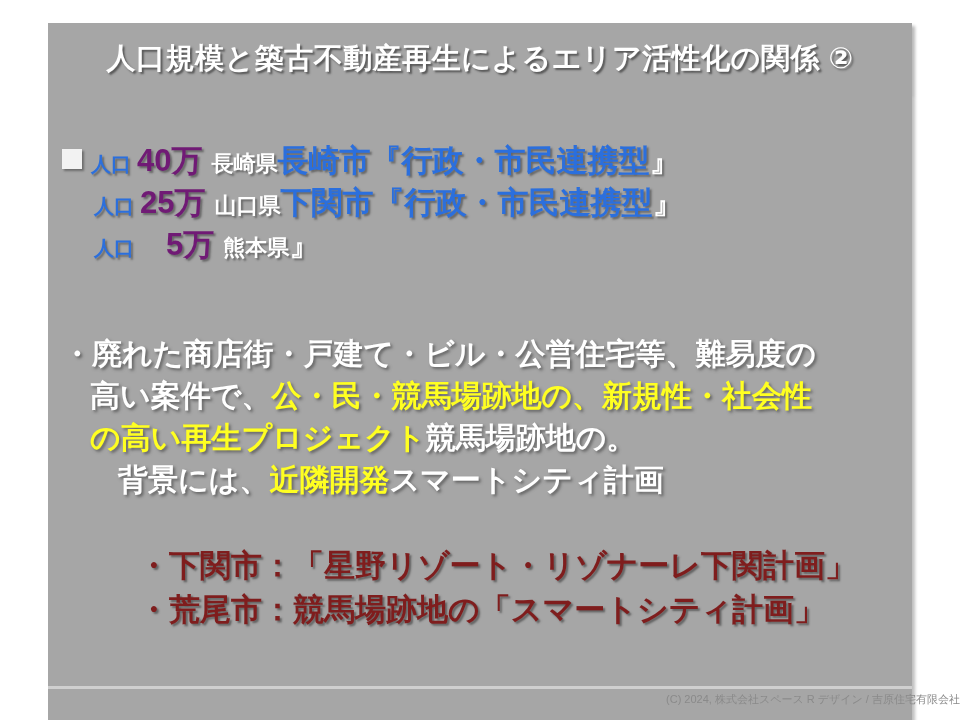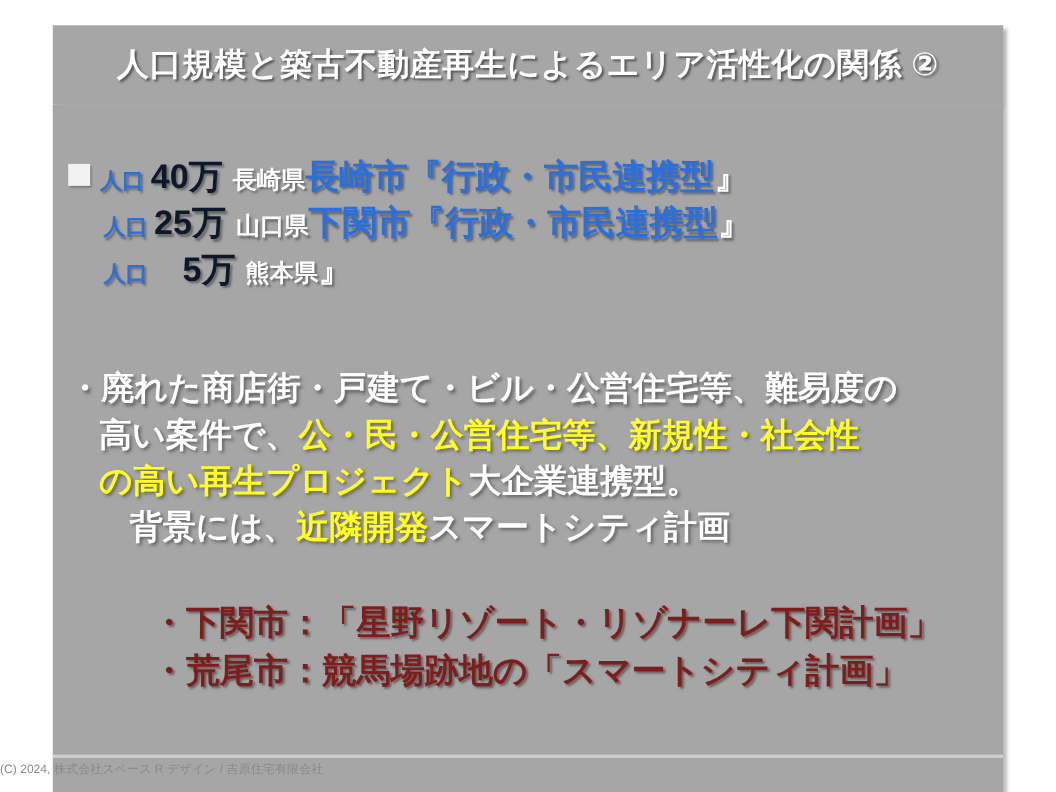--- a/index.html
+++ b/index.html
@@ -85,21 +85,21 @@
   .lbl-jinko {
     font-size: 20px;
     font-weight: bold;
     color: #2b6fdd;
     text-shadow: 2px 2px 2px rgba(70,70,70,0.65);
     margin-right: 6px;
   }
   .num-big {
     font-size: 31px;
     font-weight: bold;
-    color: #0f172a;
+    color: #701a75;
     text-shadow: 2px 2px 2px rgba(70,70,70,0.65);
     margin-right: 9px;
   }
   .num-big.pad { margin-left: 26px; }
   .pref {
     font-size: 22px;
     font-weight: bold;
     color: #ffffff;
     text-shadow: 2px 2px 2px rgba(70,70,70,0.65);
   }
@@ -165,21 +165,21 @@
     top: 686px;
     width: 864px;
     height: 3px;
     background: #cfcfcf;
   }
   .footer-credit {
     position: absolute;
     left: 0;
     top: 692px;
     width: 960px;
-    text-align: left;
+    text-align: right;
     font-size: 11px;
     color: #8a8a8a;
   }
   .page-number {
     position: absolute;
     right: 22px;
     top: 728px;
     font-size: 21px;
     font-weight: bold;
     color: #808080;
@@ -220,24 +220,24 @@
         <span class="num-big pad">5万</span>
         <span class="pref">熊本県</span>
         <span class="bracket-white">』</span>
       </div>
 
     </div>
 
     <div class="body-block">
       <div class="body-line">・廃れた商店街・戸建て・ビル・公営住宅等、難易度の</div>
       <div class="body-line indent1">
-        <span>高い案件で、</span><span class="hl">公・民・公営住宅等、新規性・社会性</span>
+        <span>高い案件で、</span><span class="hl">公・民・競馬場跡地の、新規性・社会性</span>
       </div>
       <div class="body-line indent1">
-        <span class="hl">の高い再生プロジェクト</span><span>大企業連携型。</span>
+        <span class="hl">の高い再生プロジェクト</span><span>競馬場跡地の。</span>
       </div>
       <div class="body-line indent2">
         <span>背景には、</span><span class="hl">近隣開発</span><span>スマートシティ計画</span>
       </div>
     </div>
 
     <div class="sub-block">
       <div class="sub-line">・下関市：「星野リゾート・リゾナーレ下関計画」</div>
       <div class="sub-line">・荒尾市：競馬場跡地の「スマートシティ計画」</div>
     </div>

